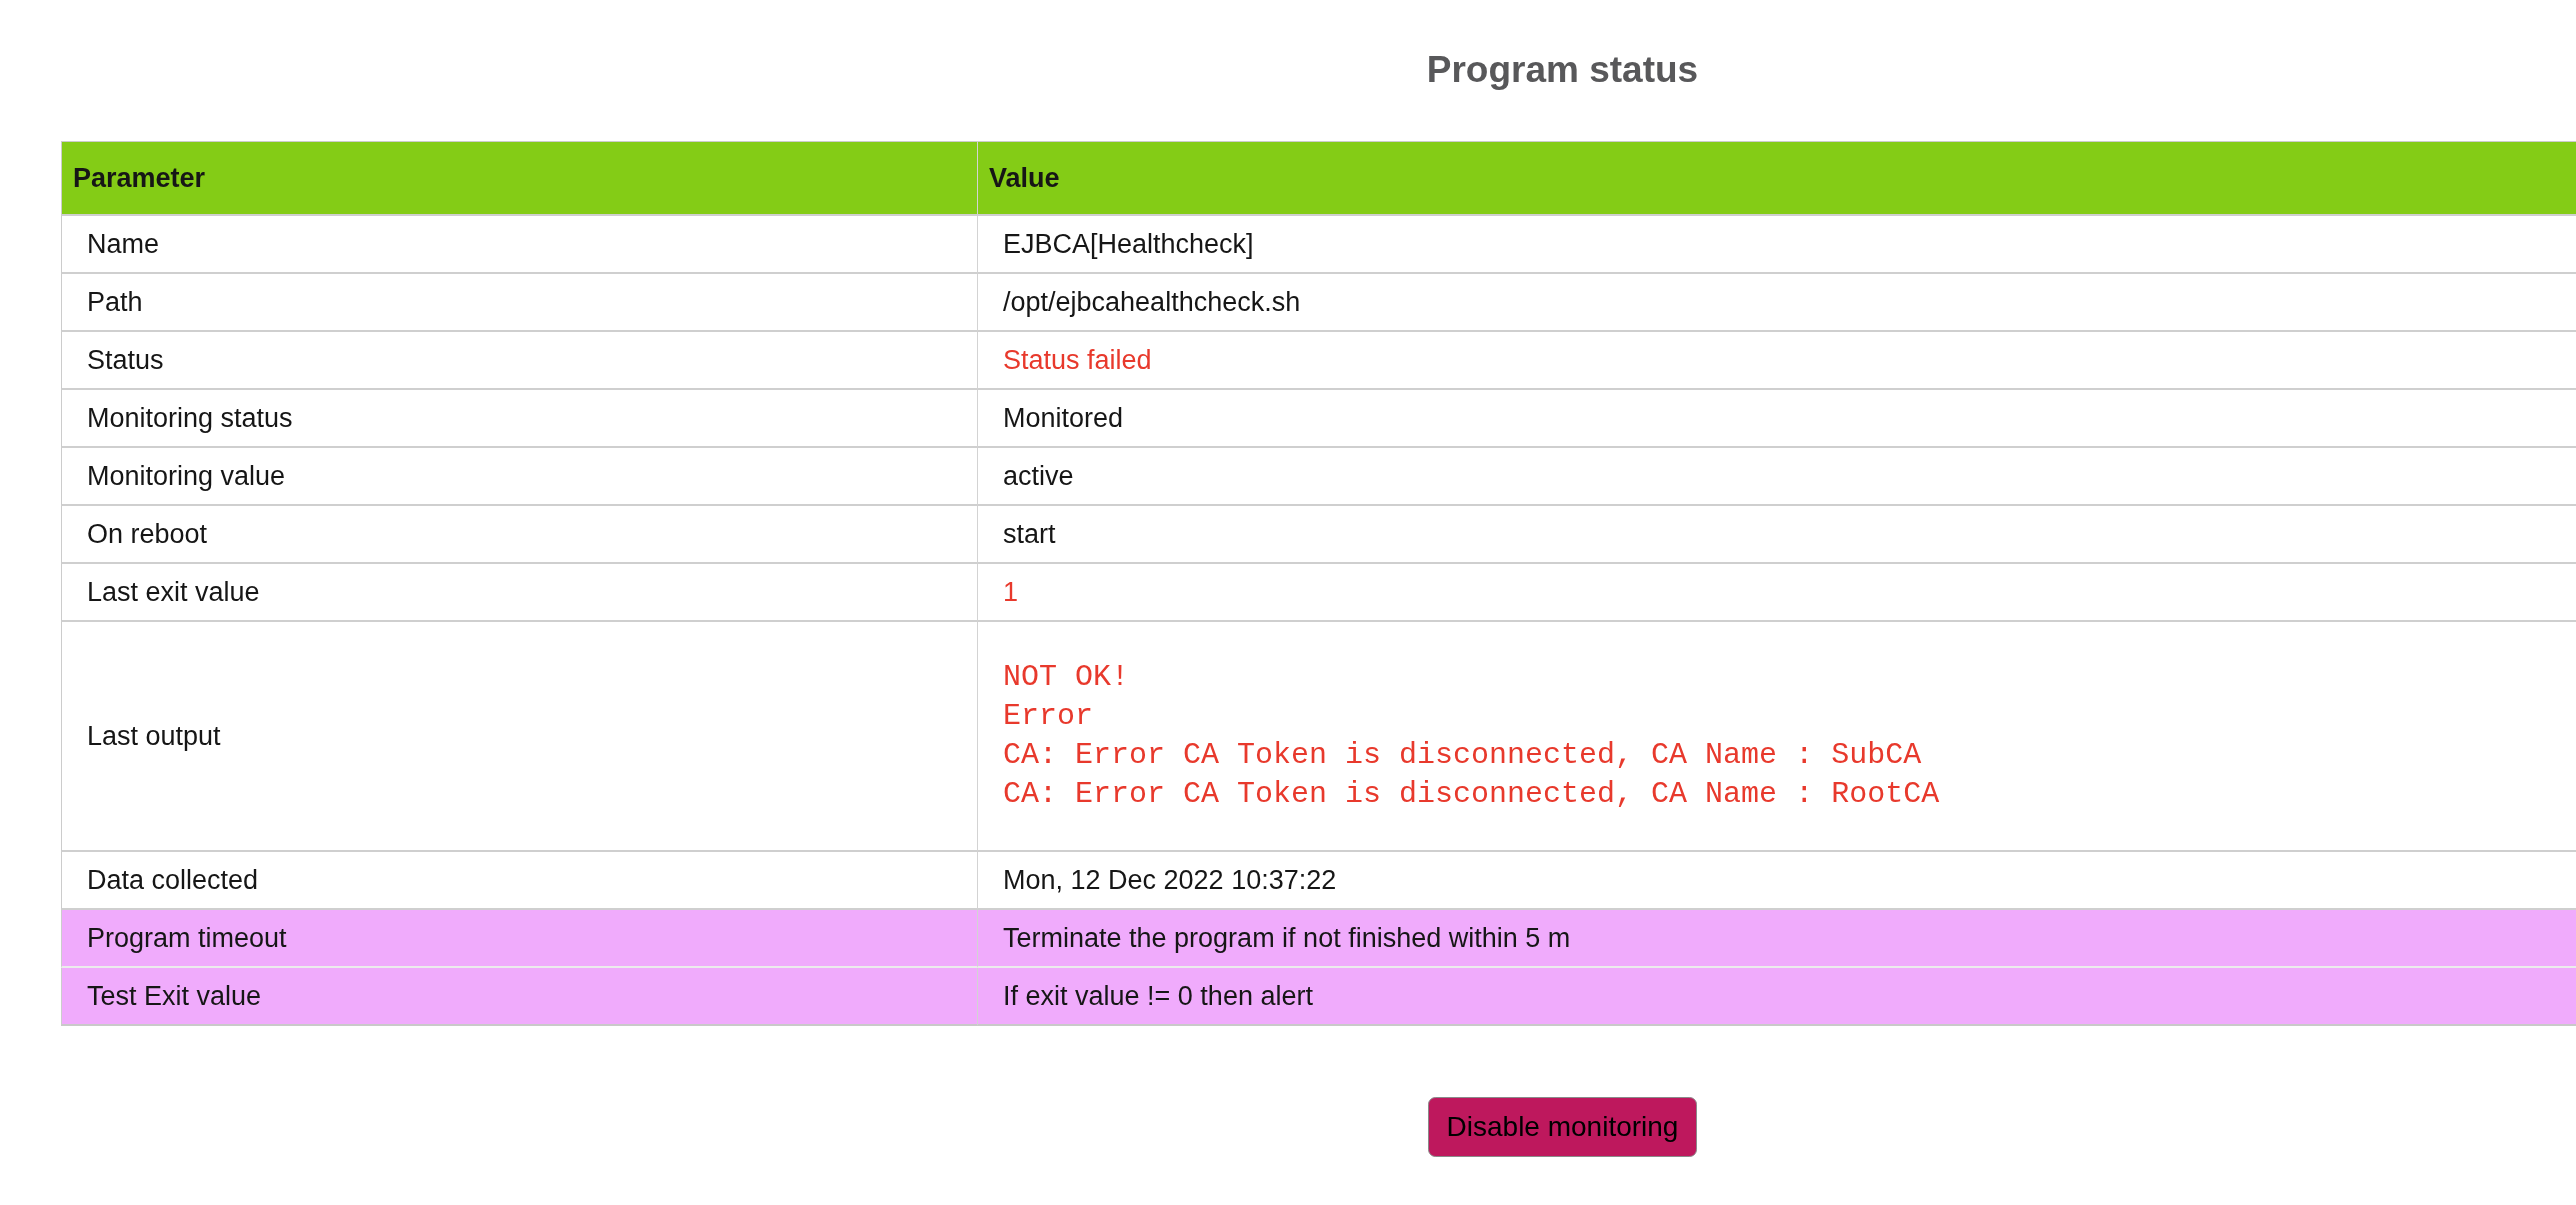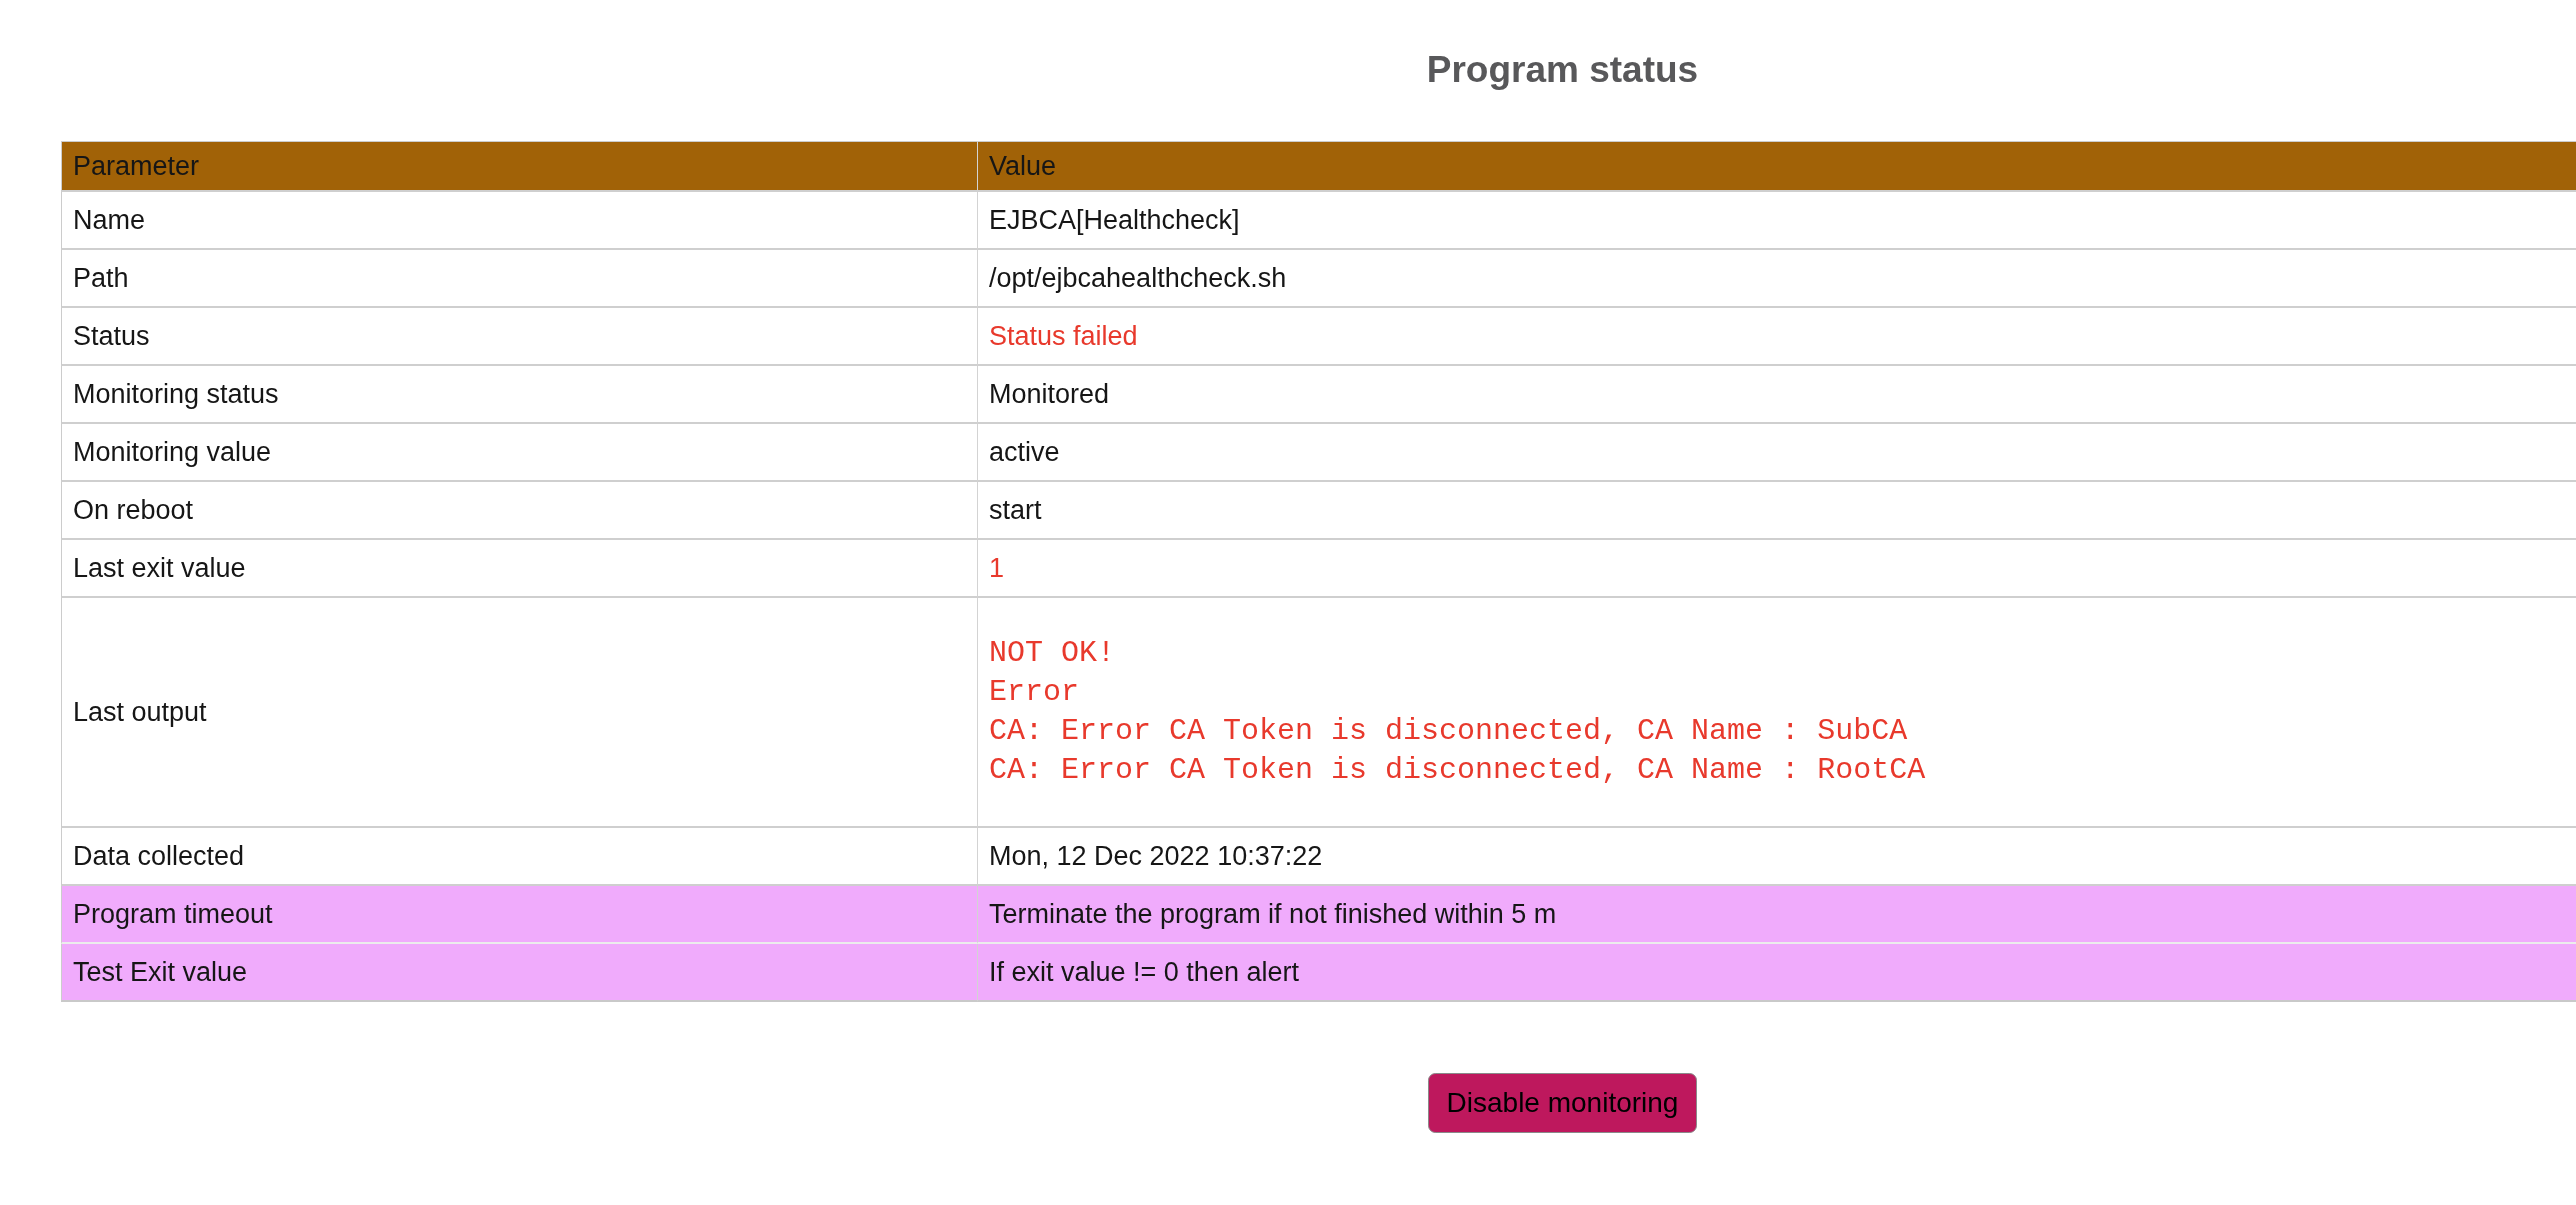--- a/index.html
+++ b/index.html
@@ -28,28 +28,29 @@
     margin: 0 61px;
     width: 3002px;
   }
   table.status-table th, table.status-table td {
     box-sizing: border-box;
     text-align: left;
     vertical-align: middle;
     font-size: 27px;
     font-weight: normal;
     line-height: 32px;
-    padding: 12px 11px;
+    padding: 12px 25px;
     border-bottom: 2.8px solid #cfcfcf;
   }
   table.status-table th {
-    background: #a16207;
+    background: #84cc16;
     line-height: 30px;
-    padding: 9px 11px;
+    padding: 21px 11px;
     border-top: 1.9px solid #cccccc;
+    font-weight: bold;
   }
   table.status-table th:first-child,
   table.status-table td:first-child {
     border-left: 1.9px solid #cccccc;
     border-right: 1.9px solid #d3d3d3;
   }
   tr.gray td { background: #f0abfc; }
   tr.sep-light td { border-bottom-color: #ececec; }
   tr:last-child td { border-bottom-color: #c9c9c9; }
 

